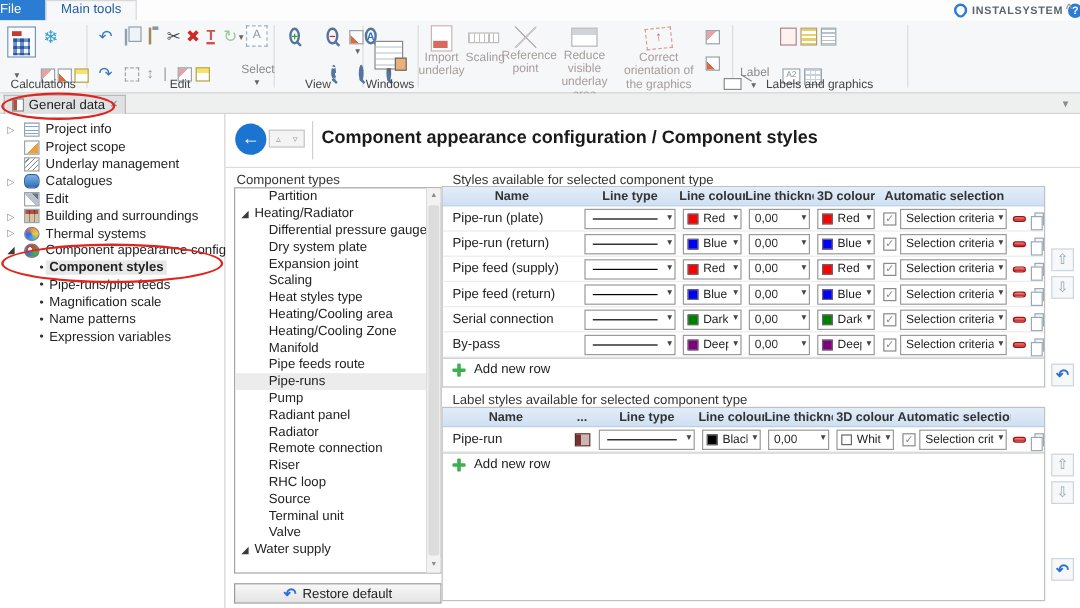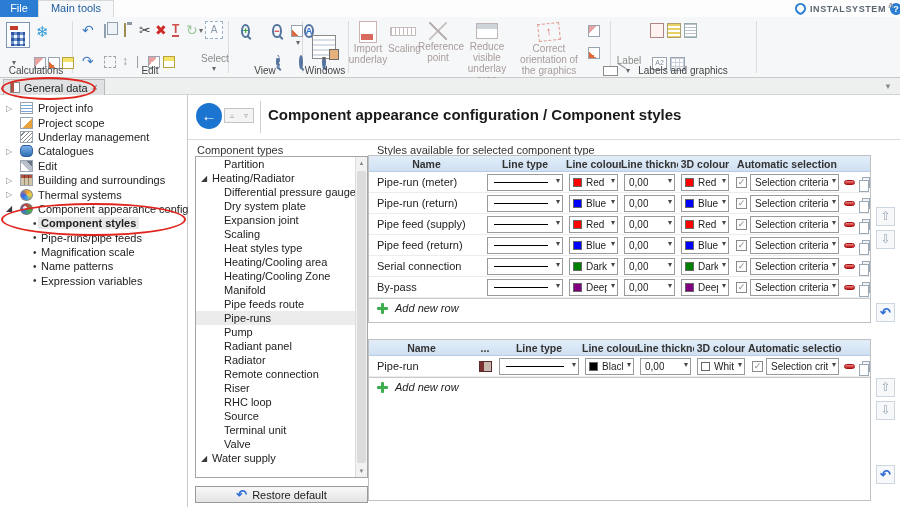--- a/index.html
+++ b/index.html
@@ -2,21 +2,21 @@
 <html><head>
 <meta charset="utf-8">
 <style>
   html,body{margin:0;padding:0;}
   body{width:900px;height:507px;font-family:"Liberation Sans",sans-serif;font-size:11px;color:#222;background:#fff;overflow:hidden;}
   .app{position:relative;width:900px;height:507px;background:#fff;}
   .abs{position:absolute;}
 
   
   .tabrow{left:0;top:0;width:900px;height:17px;background:#fdfdfd;}
-  .tab-file{left:0;top:0;width:38px;height:17px;background:#2b7cd3;color:#fff;text-align:center;line-height:17px;font-size:11px;}
+  .tab-file{left:0;top:0;width:38px;height:17px;background:#2b7cd3;color:#fff;line-height:17px;font-size:11px;}
   .tab-main{left:38px;top:0;width:76px;height:17px;background:#f7f8f9;border:1px solid #d8d8d8;border-bottom:none;box-sizing:border-box;color:#1e5c9e;text-align:center;line-height:15px;font-size:11px;}
   .brand{left:795px;top:1px;height:15px;display:flex;align-items:center;gap:4px;}
   .brand-glyph{width:11px;height:11px;border:2px solid #2b7cd3;border-radius:50% 50% 4px 50%;transform:rotate(45deg);box-sizing:border-box;}
   .brand-name{font-size:9px;font-weight:bold;letter-spacing:.6px;color:#5b6570;}
   .help-btn{width:12px;height:12px;border-radius:50%;background:#2b7cd3;color:#fff;font-size:9px;font-weight:bold;text-align:center;line-height:12px;}
   .ribbon-collapse{left:888px;top:2px;color:#9a9a9a;font-size:10px;font-weight:bold;}
 
   
   .ribbon{left:0;top:17px;width:900px;height:61px;background:#f6f7f8;border-bottom:1px solid #c9c9c9;box-sizing:border-box;}
   .gsep{top:4px;height:52px;width:1px;background:#dcdcdc;}
@@ -133,21 +133,21 @@
   .dd .ddtext{margin-left:4px;font-size:10px;white-space:nowrap;overflow:hidden;margin-right:10px;}
   .cauto{display:flex;align-items:center;height:20px;}
   .cb{width:11px;height:11px;border:1px solid #8a8a8a;background:#fcfcfc;margin-left:4px;flex:none;text-align:center;box-sizing:border-box;}
   .cb .chk{display:block;color:#8a8a8a;font-size:9px;line-height:9px;}
   .cauto .dd{flex:1;}
   .cact{display:flex;align-items:center;}
   .del{width:13px;height:5px;border-radius:3px;background:linear-gradient(#ef8a8a,#c01818);border:1px solid #a01010;box-sizing:border-box;margin-left:2px;}
   .cpy{width:9px;height:11px;border:1px solid #9ba8b5;background:#f2f5f8;position:relative;margin-left:7px;box-sizing:border-box;}
   .cpy::before{content:'';position:absolute;left:-4px;top:2px;width:8px;height:10px;border:1px solid #9ba8b5;background:#fff;}
   .flag-ico{width:13px;height:11px;margin:0 auto;background:linear-gradient(90deg,#7a3030 0 4px,#c8b8b0 4px);border:1px solid #5a2a2a;box-sizing:border-box;}
-  .addrow{height:18px;border-top:1px solid #c9c9c9;display:flex;align-items:center;padding-left:8px;gap:7px;font-style:italic;}
+  .addrow{height:18px;border-top:1px solid #c9c9c9;display:flex;align-items:center;padding-left:8px;gap:7px;}
   .plus{width:11px;height:11px;position:relative;flex:none;}
   .plus::before{content:'';position:absolute;left:4px;top:0;width:3px;height:11px;background:#3fae4e;border-radius:1px;}
   .plus::after{content:'';position:absolute;left:0;top:4px;width:11px;height:3px;background:#3fae4e;border-radius:1px;}
   .sidebtn{width:19px;height:19px;border:1px solid #cdd5de;background:#f6f8fa;box-sizing:border-box;text-align:center;}
   .sidebtn .arrg{color:#97a4b4;font-size:12px;line-height:17px;}
   .sb-up1{left:688px;top:112px;} .sb-dn1{left:688px;top:135px;} .sb-un1{left:688px;top:208px;}
   .sb-up2{left:688px;top:283px;} .sb-dn2{left:688px;top:306px;} .sb-un2{left:688px;top:370px;}
   .sidebtn .undo-glyph{line-height:17px;}
 
   
@@ -430,21 +430,21 @@
         <div>Name</div>
         <div>Line type</div>
         <div>Line colour</div>
         <div>Line thickness</div>
         <div>3D colour</div>
         <div>Automatic selection</div>
         <div></div>
       </div>
 
       <div class="trow t1">
-        <div class="cname">Pipe-run (meter)</div>
+        <div class="cname">Pipe-run (plate)</div>
         <div>
             <div class="dd">
               <span class="line"></span>
             </div>
           </div>
         <div>
             <div class="dd">
               <span class="sw" style="background-color: rgb(255, 0, 0);"></span>
               <span class="ddtext">Red</span>
             </div>
@@ -663,20 +663,21 @@
             <span class="cpy"></span>
           </div>
       </div>
 
       <div class="addrow">
         <span class="plus"></span>
         <span>Add new row</span>
       </div>
     </div>
 
+    <div class="abs cap cap2">Label styles available for selected component type</div>
     <div class="abs tbox box2">
       <div class="thead t2">
         <div>Name</div>
         <div>...</div>
         <div>Line type</div>
         <div>Line colour</div>
         <div>Line thickness</div>
         <div>3D colour</div>
         <div>Automatic selection</div>
         <div></div>

